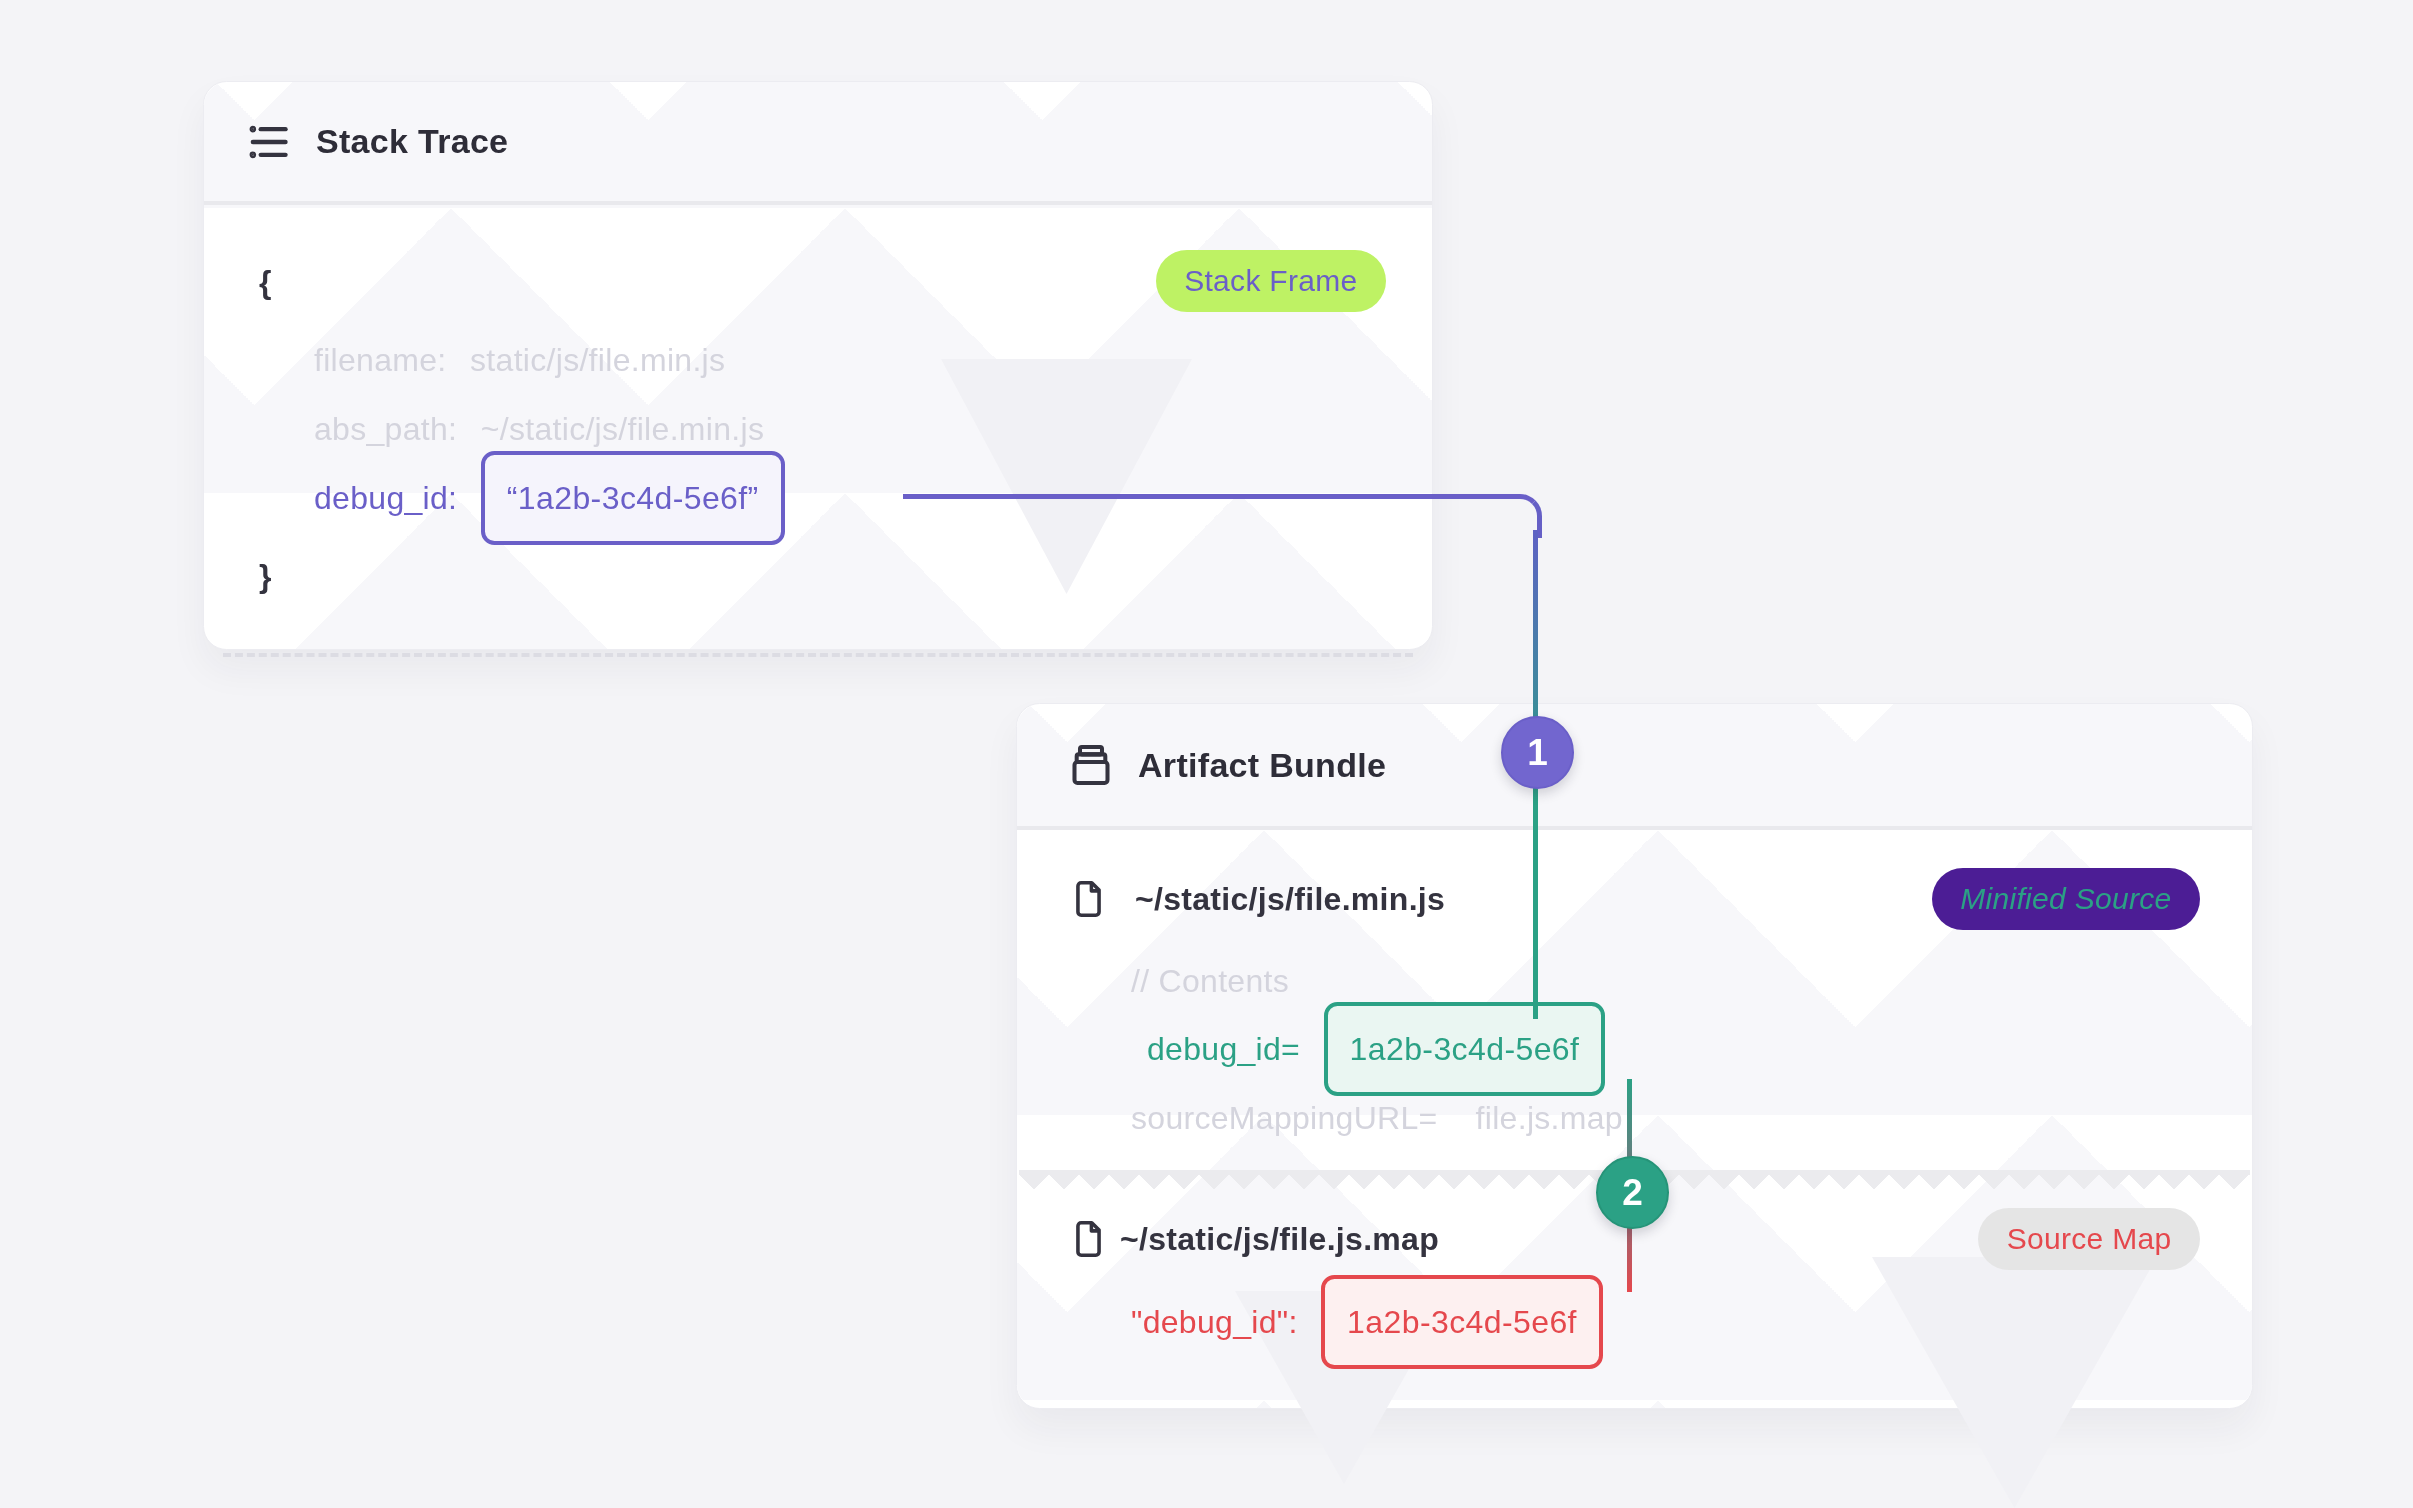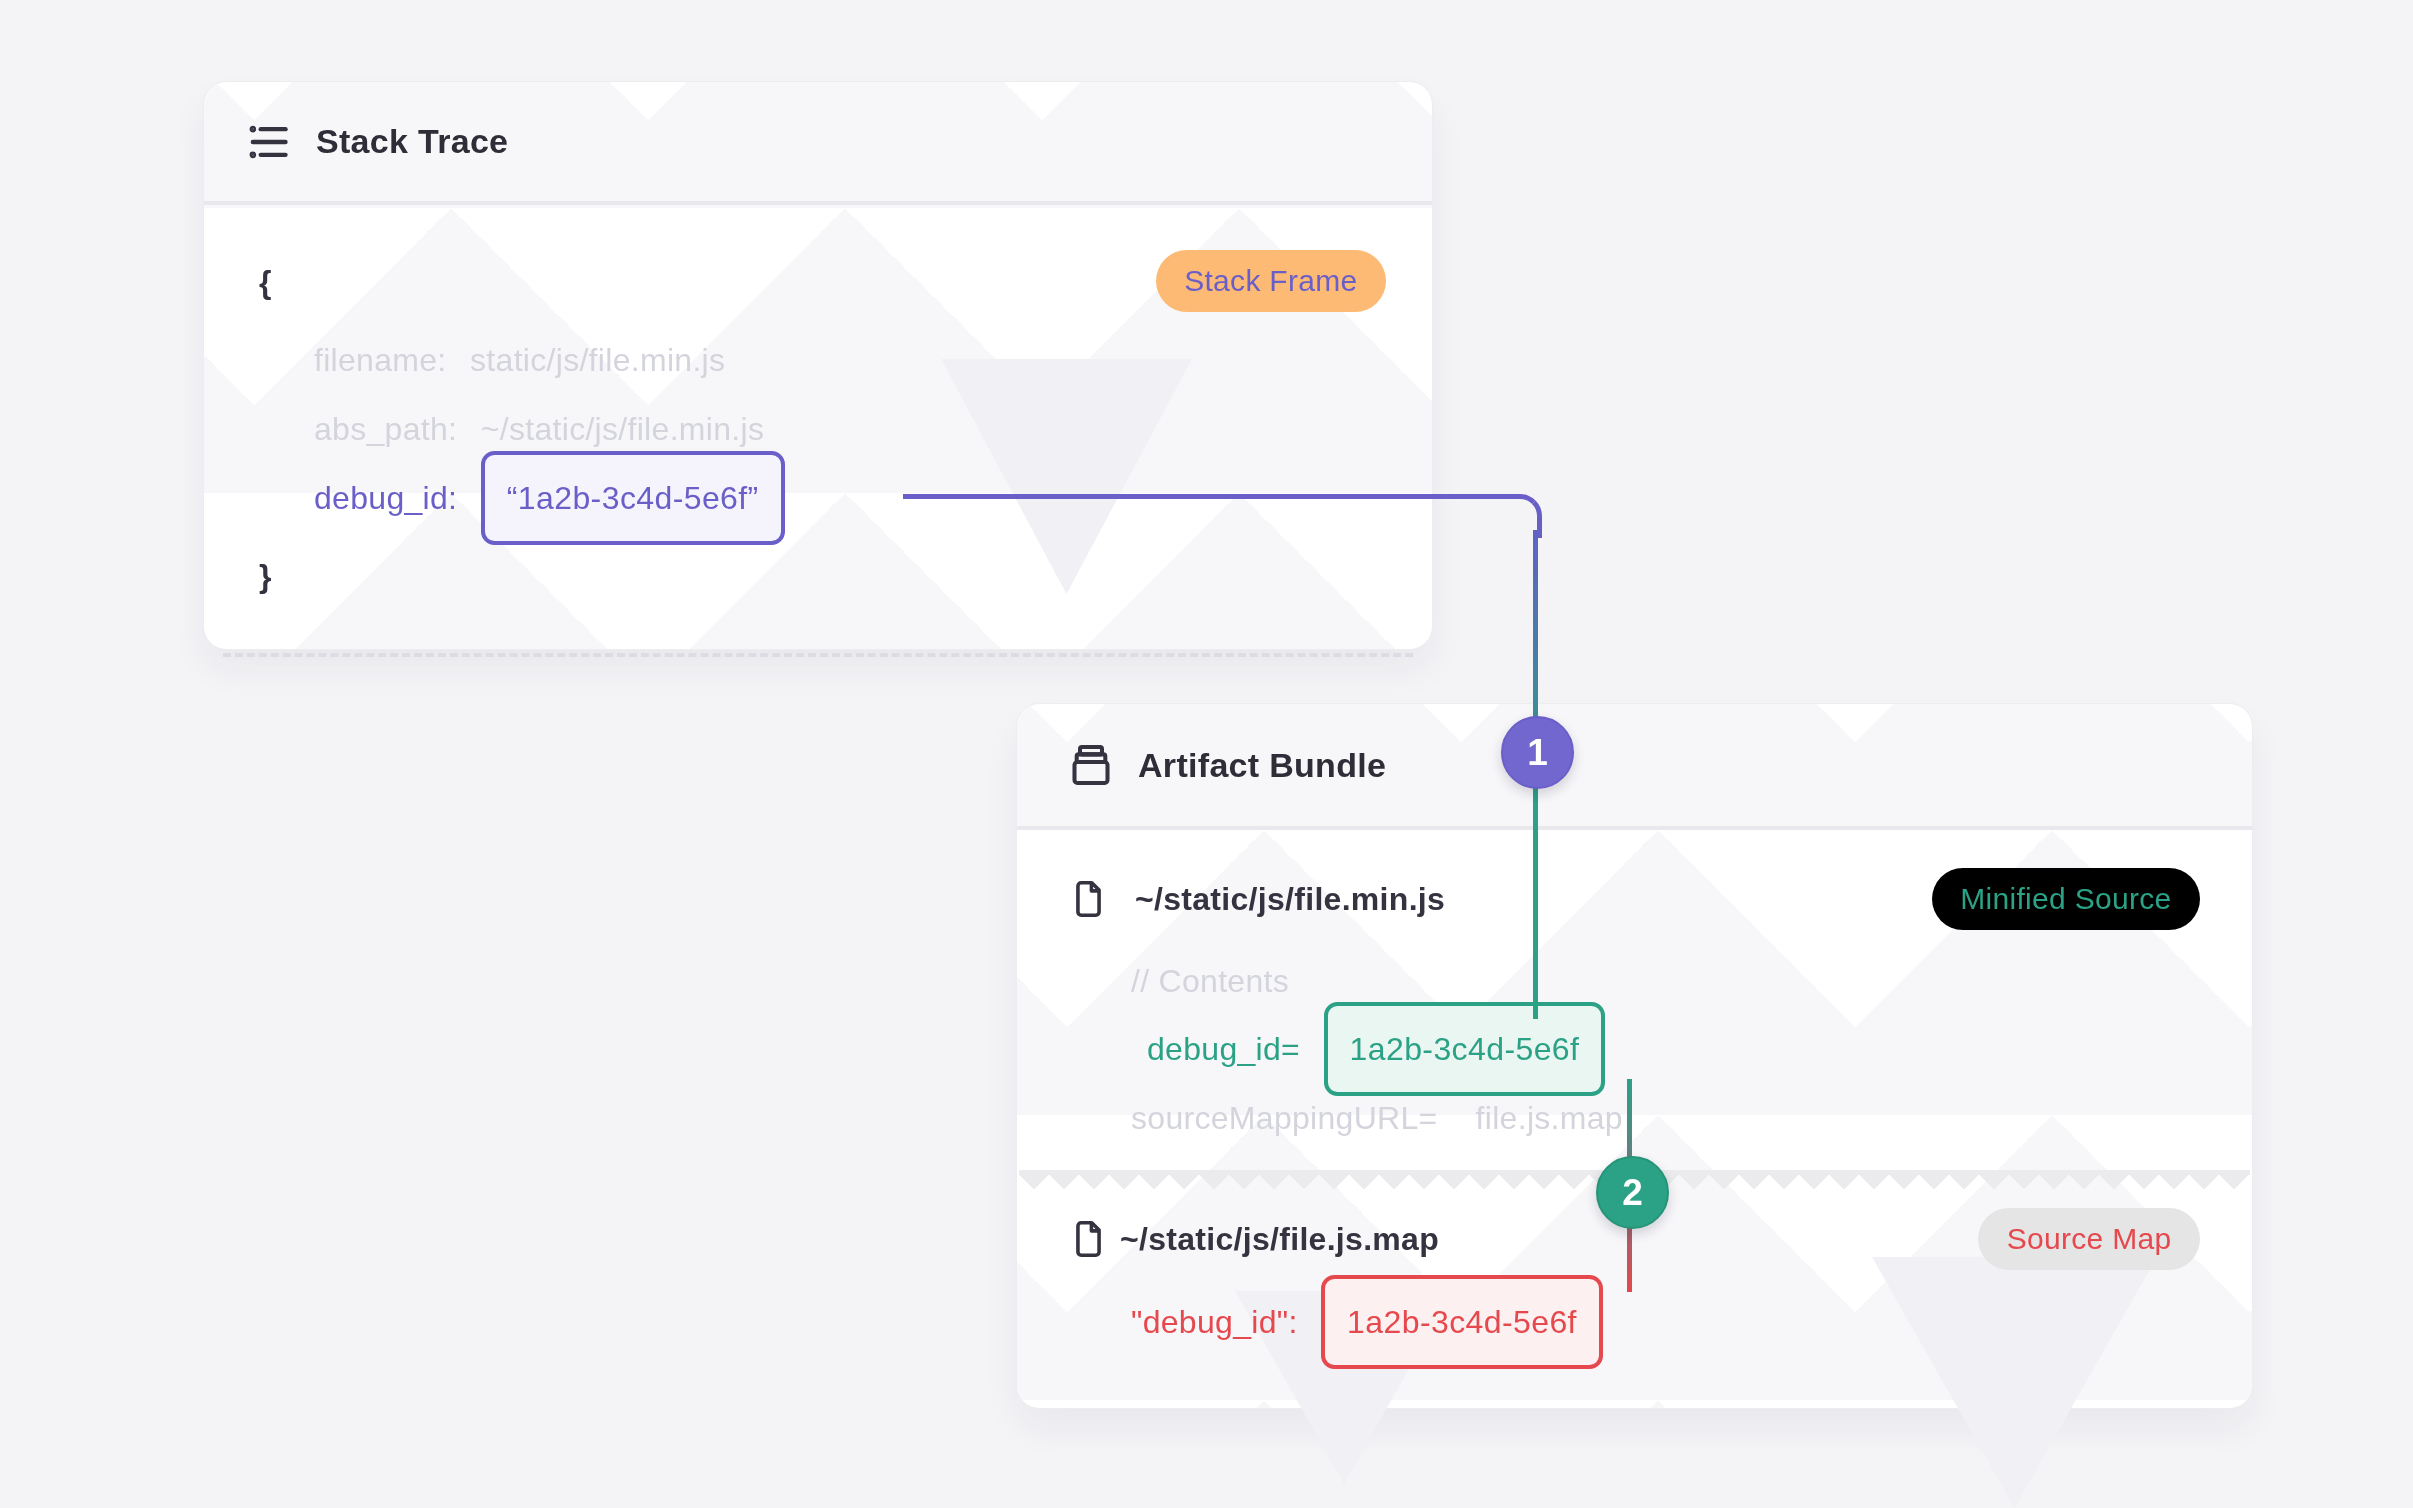--- a/index.html
+++ b/index.html
@@ -48,22 +48,22 @@
     border-radius:13.4px;font-size:32px;letter-spacing:0.4px;
   }
   .vbox-purple{border:4.2px solid #6a5fc8;background:#f5f4fc;color:#6a5fc8;}
   .vbox-green{border:4.2px solid #2ba185;background:#eaf6f2;color:#2ba185;}
   .vbox-red{border:4.2px solid #e5484d;background:#fdf0f0;color:#e5484d;}
   
   .pill{
     position:absolute;display:inline-flex;align-items:center;height:62px;padding:0 28.5px;
     border-radius:34px;font-size:30px;letter-spacing:0.3px;transform:translateY(-50%);
   }
-  .pill-purple{background:#fdba74;color:#6a5fc8;}
-  .pill-green{background:#000000;color:#2ba185;}
+  .pill-purple{background:#bef264;color:#6a5fc8;}
+  .pill-green{background:#4c1d95;color:#2ba185;font-style:italic;}
   .pill-red{background:#e5e5e5;color:#e5484d;}
   
   .ficon{display:inline-flex;width:39px;height:39px;}
   .ficon svg{width:100%;height:100%;}
   
   .tear{position:absolute;left:1.7px;right:1.7px;top:466px;height:22px;
     border-top:5.9px solid #ebebee;
     background-image:conic-gradient(from -45deg at 50% 100%, #ebebee 0 90deg, transparent 90deg);
     background-size:30px 14.2px;background-repeat:repeat-x;background-position:0 0;}
   

